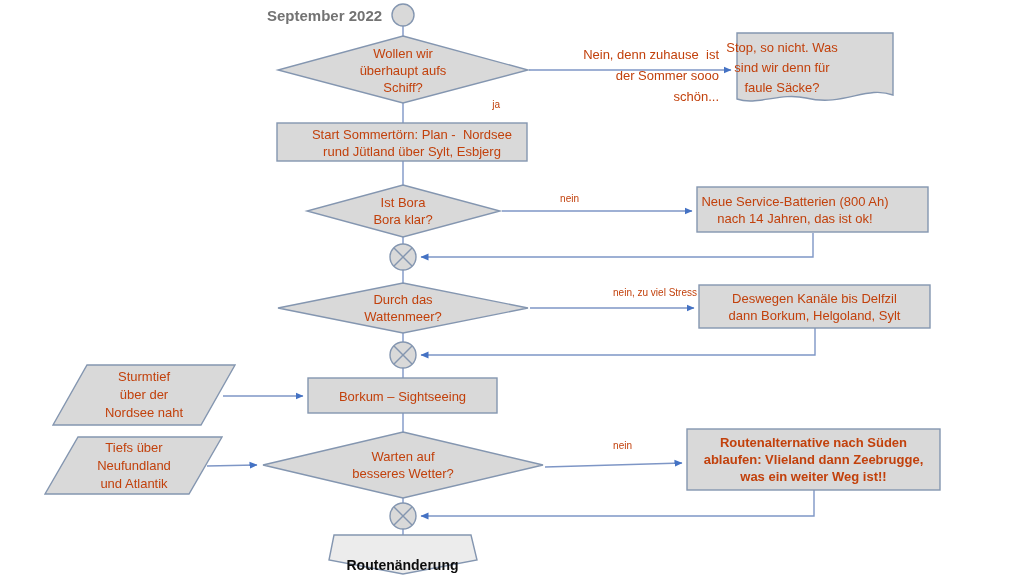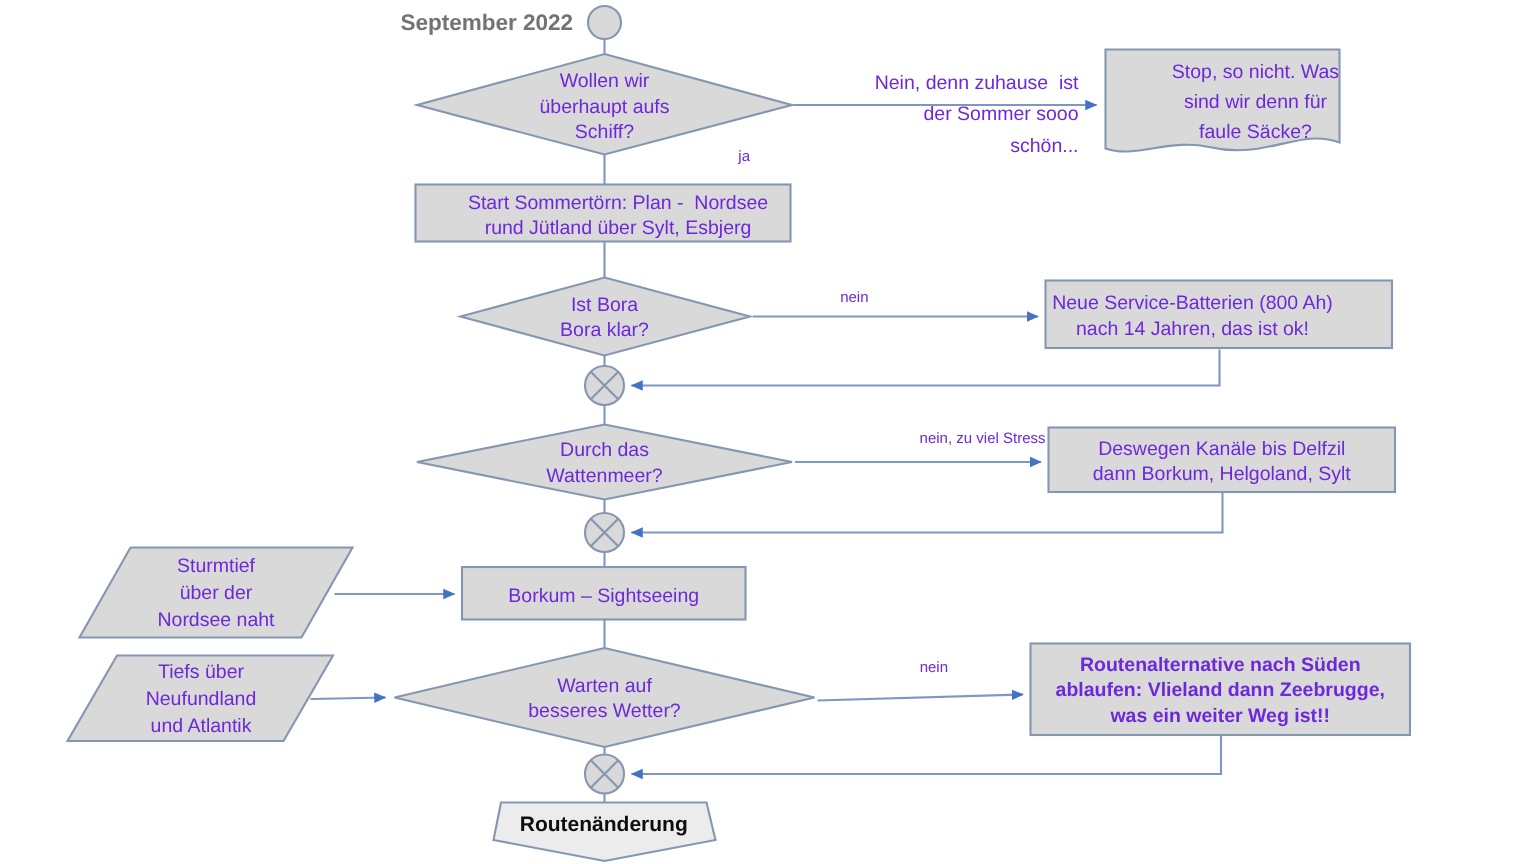--- a/index.html
+++ b/index.html
@@ -2,30 +2,30 @@
 <html><head>
 <meta charset="utf-8">
 <style>
   html,body{margin:0;padding:0;background:#ffffff;}
   .stage{
     position:relative;width:1024px;height:576px;background:#ffffff;
     font-family:"Liberation Sans",sans-serif;overflow:hidden;
   }
   .stage svg{position:absolute;left:0;top:0;}
   .txt{
-    position:absolute;color:#6d28d9;font-size:13px;line-height:17px;
+    position:absolute;color:#c2410c;font-size:13px;line-height:17px;
     text-align:center;z-index:2;
   }
   .txt .line{white-space:pre;}
   .left{text-align:right;}
   .lh18 .line{line-height:18px;}
   .lh20 .line{line-height:20px;}
   .lh21 .line{line-height:21px;}
   .title{font-weight:bold;font-size:15px;color:#737373;text-align:left;}
-  .bannertxt{font-weight:bold;font-size:14px;color:#0d0d0d;}
+  .bannertxt{font-weight:bold;font-size:14px;color:#0d0d0d;margin-top:16px;}
   .edge-label{font-size:10px;}
 </style>
 </head>
 <body>
 
 <div class="stage">
 
   <svg width="1024" height="576" viewBox="0 0 1024 576">
     <defs>
       <marker id="arr" markerWidth="9" markerHeight="8" refX="7.5" refY="4" orient="auto" markerUnits="userSpaceOnUse">
@@ -97,21 +97,21 @@
   </div>
 
   <div class="txt left edge-label" style="left:460px;top:96px;width:40px;">ja</div>
 
   <div class="txt left lh21" style="left:549px;top:44px;width:170px;">
     <div class="line">Nein, denn zuhause  ist</div>
     <div class="line">der Sommer sooo</div>
     <div class="line">schön...</div>
   </div>
 
-  <div class="txt lh20" style="left:761px;top:38px;width:152px;">
+  <div class="txt lh20" style="left:706px;top:38px;width:152px;">
     <div class="line">Stop, so nicht. Was</div>
     <div class="line">sind wir denn für</div>
     <div class="line">faule Säcke?</div>
   </div>
 
   <div class="txt" style="left:279px;top:126px;width:266px;">
     <div class="line">Start Sommertörn: Plan -  Nordsee</div>
     <div class="line">rund Jütland über Sylt, Esbjerg</div>
   </div>
 

